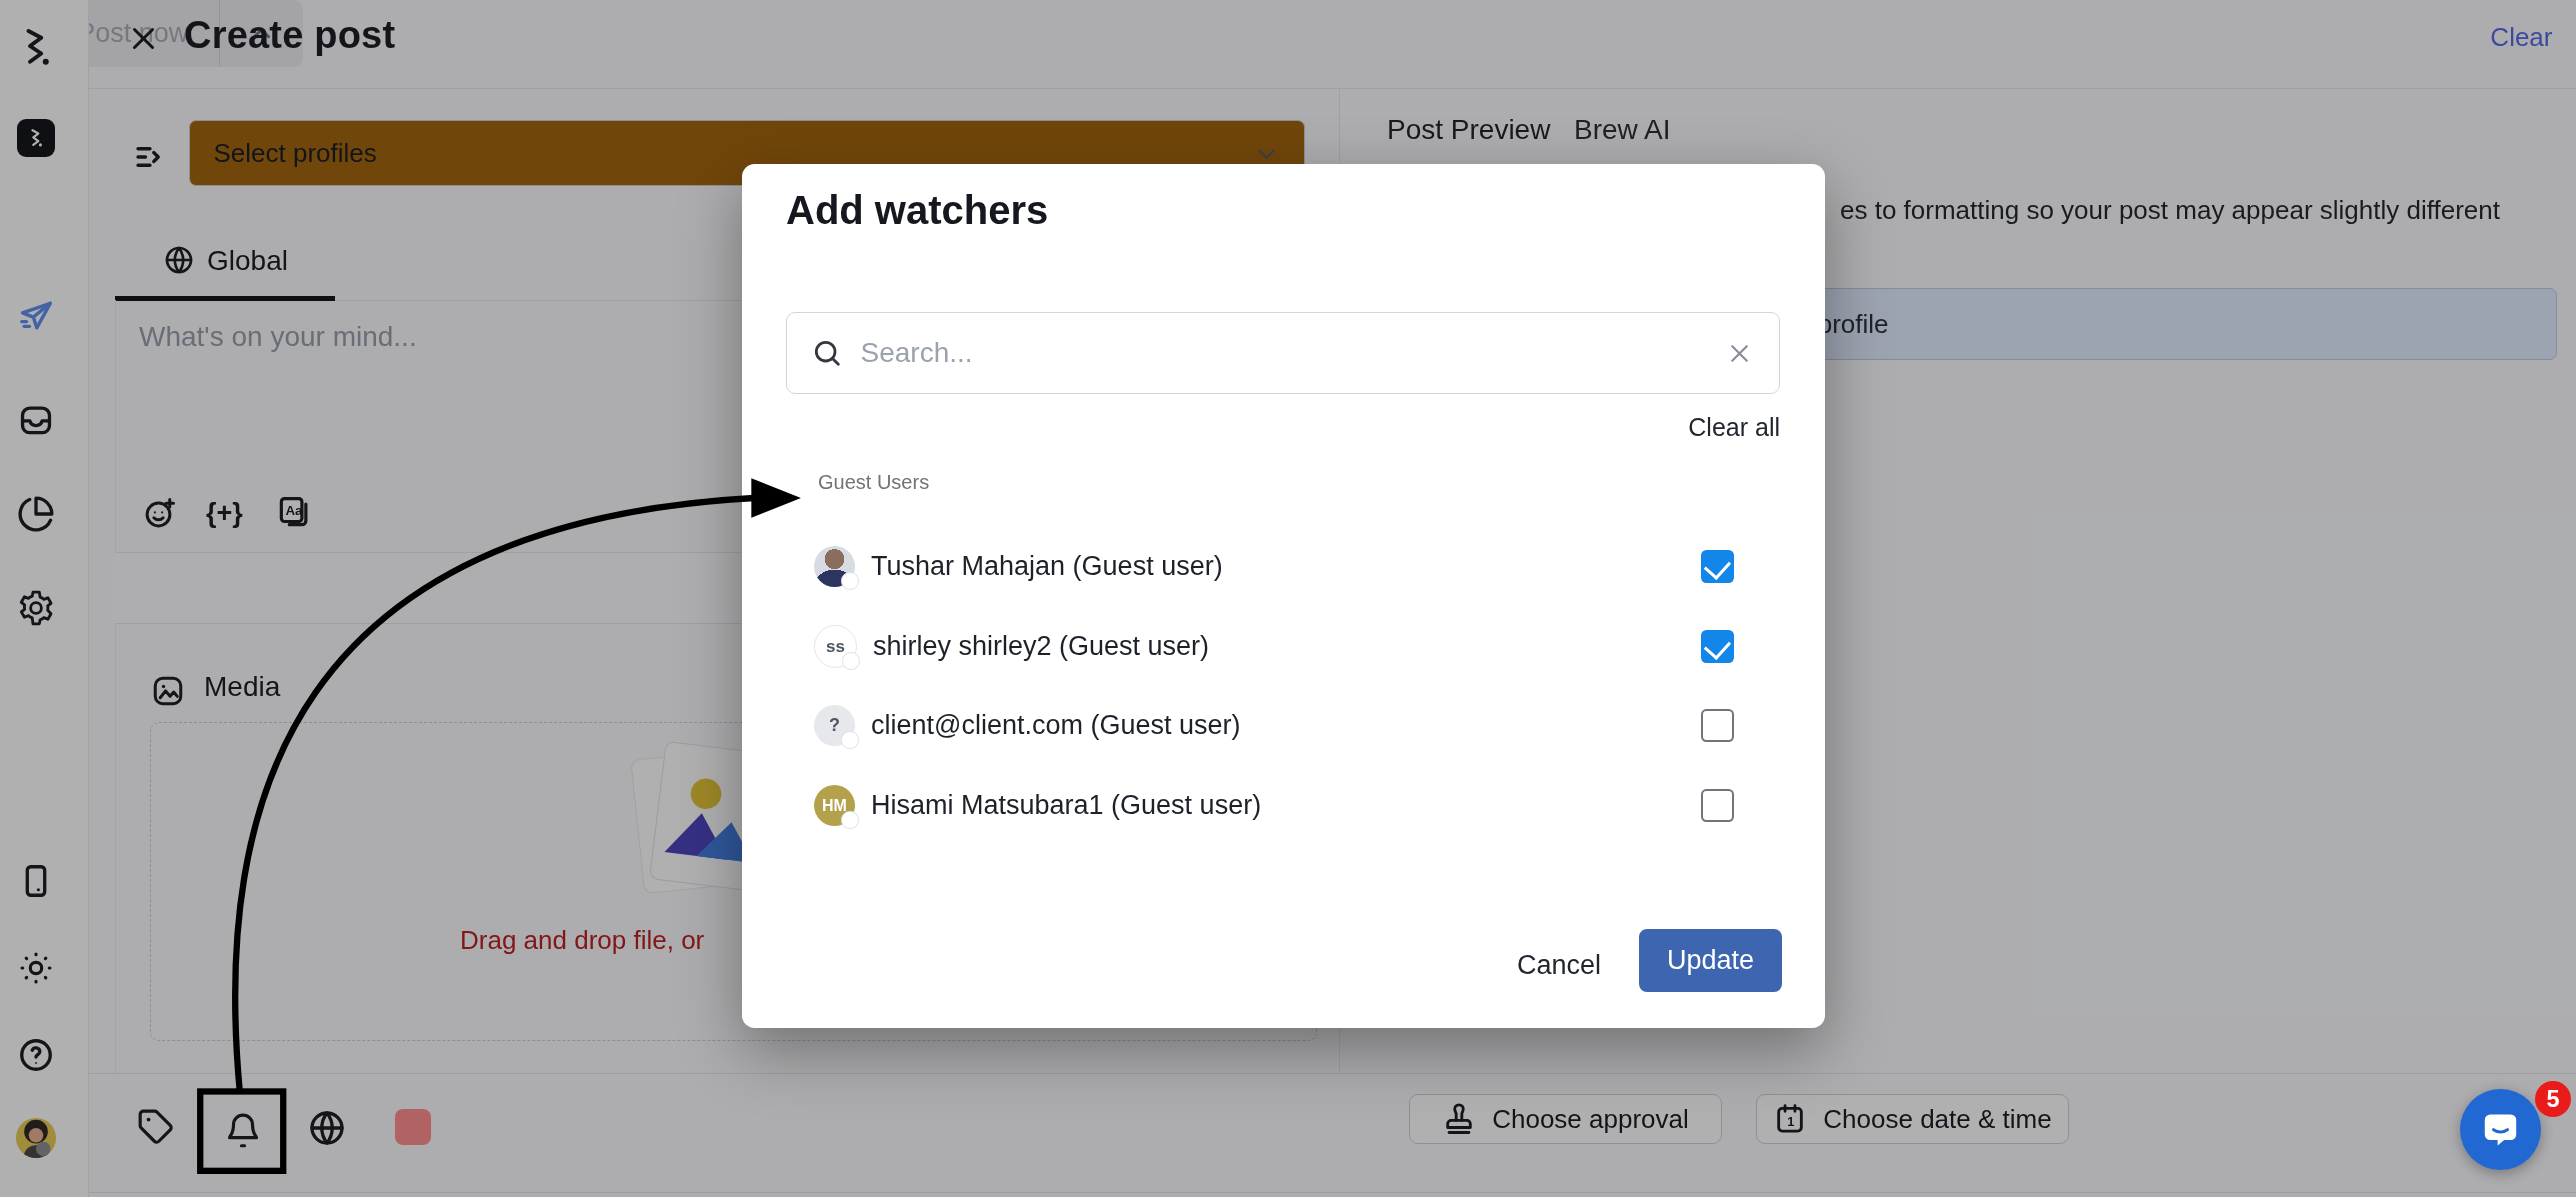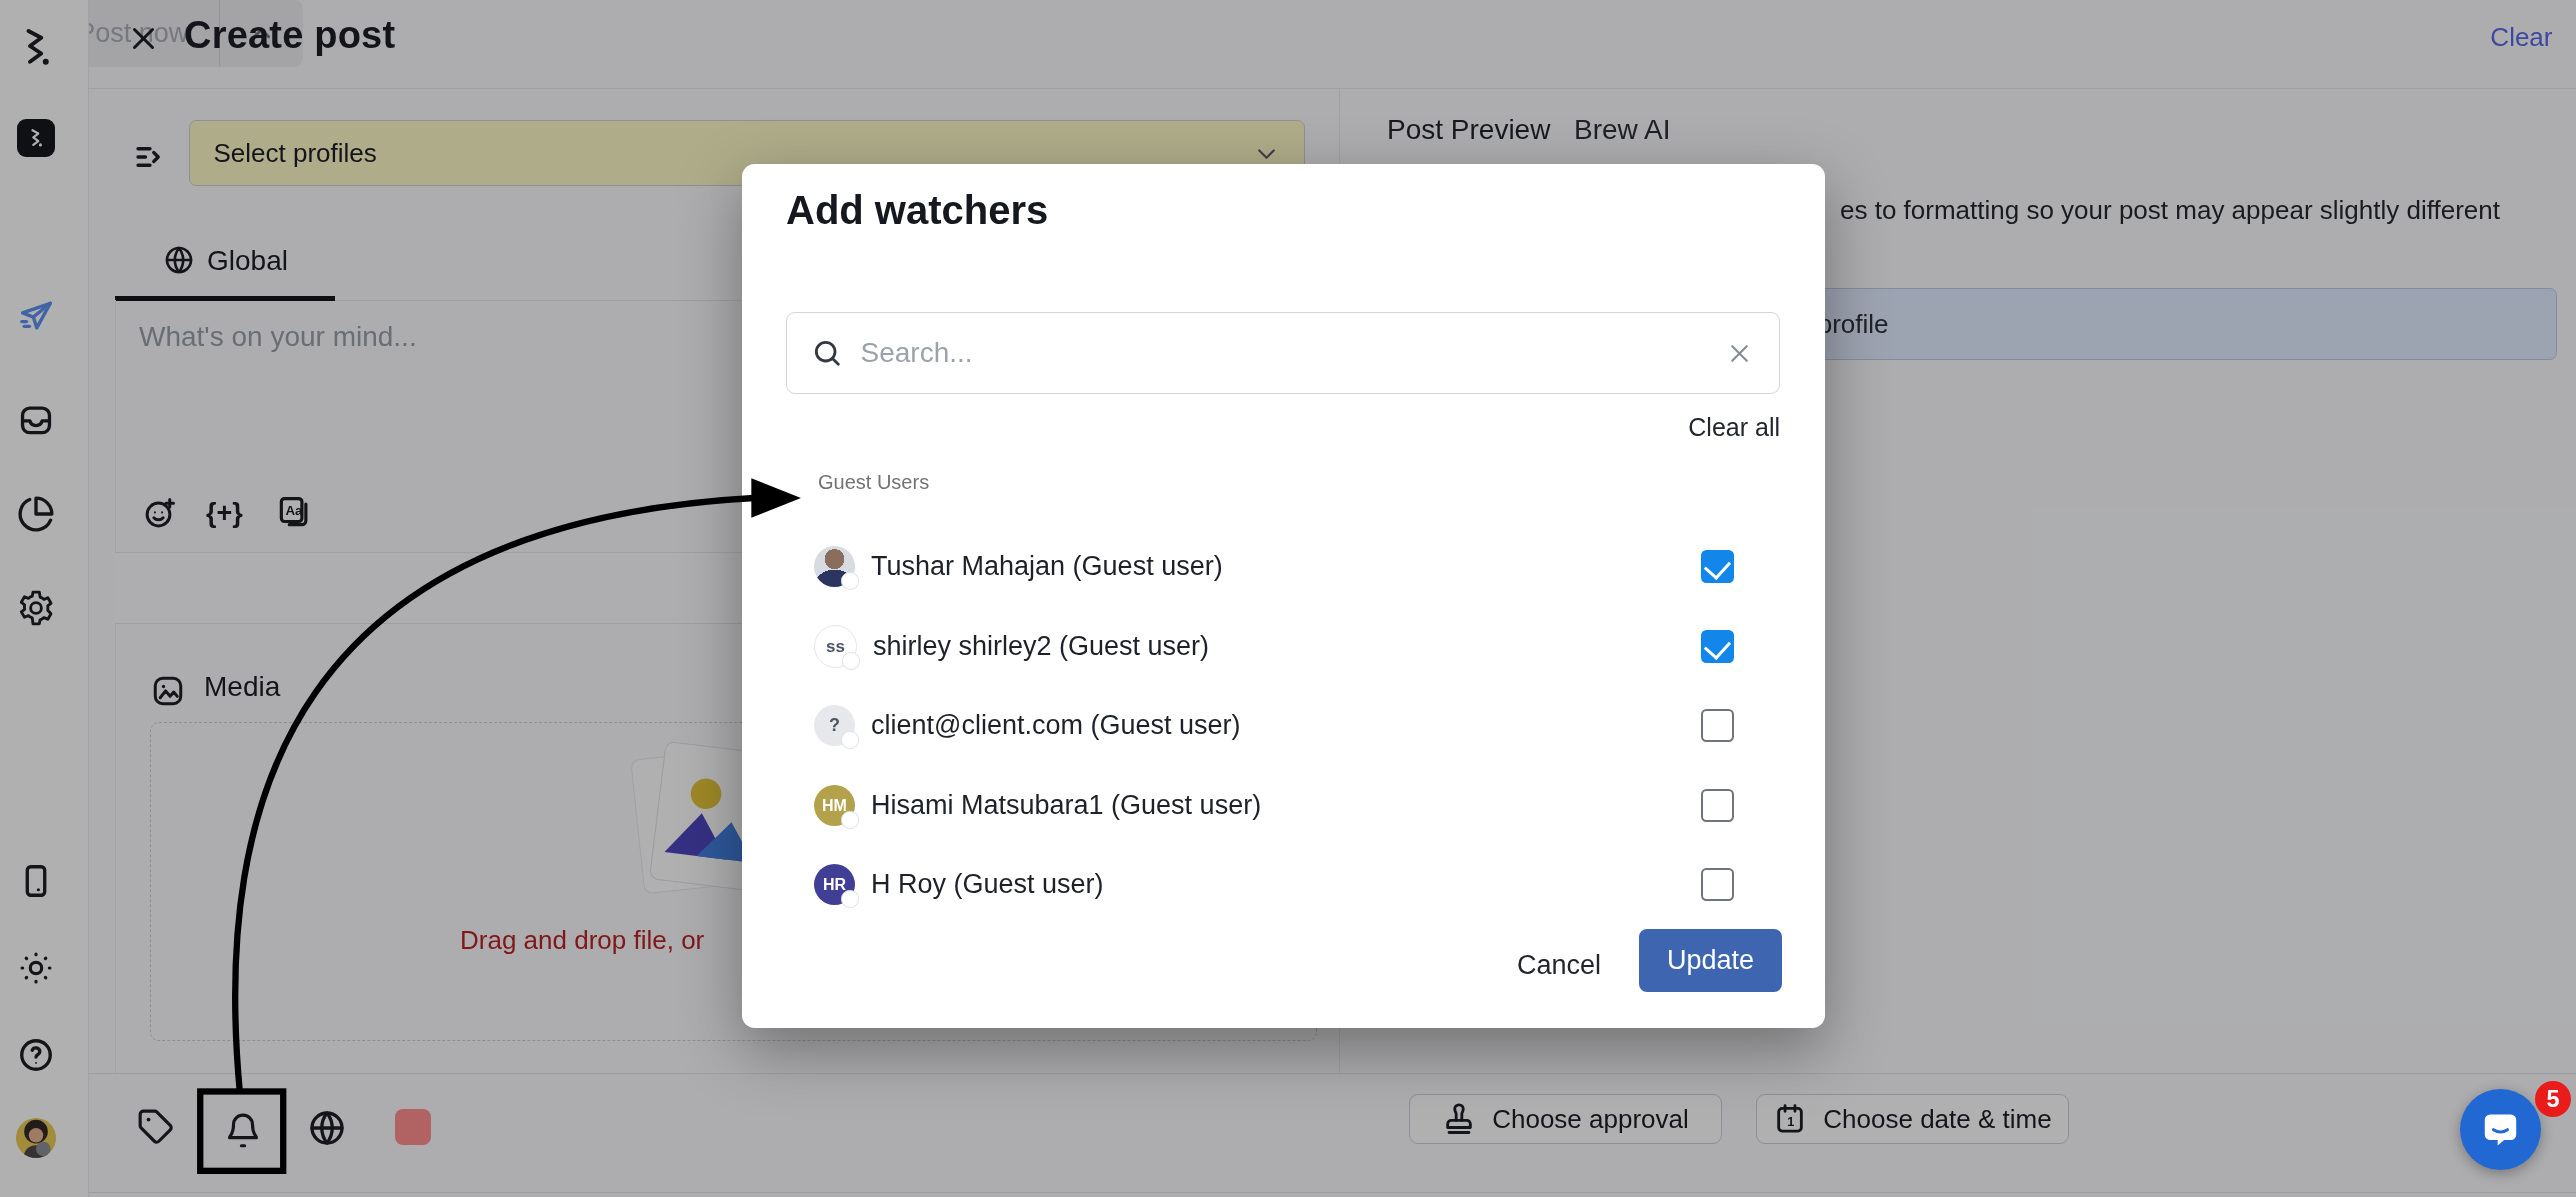--- a/index.html
+++ b/index.html
@@ -11,21 +11,21 @@
   .sidebar{left:0;top:0;width:88px;height:1198px;background:#ffffff;border-right:0.9px solid #e9eaec;z-index:10;}
   .side-ic{position:absolute;left:16px;width:40px;height:40px;color:#16181d;display:flex;align-items:center;justify-content:center;}
   .app-tile{position:absolute;left:17px;top:119px;width:38px;height:38px;background:#101114;border-radius:9px;
             display:flex;align-items:center;justify-content:center;color:#fff;}
   
   .header-line{left:88px;top:88px;width:2488px;height:0.9px;background:#e6e7ea;}
   .close-x{left:123px;top:18px;width:40px;height:40px;color:#16181d;display:flex;align-items:center;justify-content:center;cursor:pointer;}
   .page-title{left:184px;top:14.4px;font-size:38px;font-weight:700;letter-spacing:0.2px;}
   .clear-link{right:23.5px;top:21.6px;font-size:26px;font-weight:500;color:#5466e4;cursor:pointer;}
   
-  .select-box{left:189px;top:120px;width:1116px;height:66px;border:0.9px solid #ccd0d6;border-radius:7.2px;background:#fef9c3;
+  .select-box{left:189px;top:120px;width:1116px;height:66px;border:0.9px solid #ccd0d6;border-radius:7.2px;background:#a16207;
               display:flex;align-items:center;padding:0 23.5px;box-sizing:border-box;font-size:26px;color:#15181e;}
   .select-box .car{margin-left:auto;color:#555a63;}
   .tab-underline-track{left:115px;top:300px;width:1223px;height:0.9px;background:#e6e7ea;}
   .tab-underline{left:115px;top:296px;width:220px;height:5.4px;background:#101114;}
   .ghost-left-border{left:115px;top:300px;width:0.9px;height:773px;background:#ececef;}
   .editor-ph{left:139px;top:321px;font-size:28px;color:#959ca7;}
   .band{left:115px;top:552px;width:1223px;height:70px;border-top:0.9px solid #e6e7ea;border-bottom:0.9px solid #e3e4e7;background:#fdfdfe;}
   .dropzone{left:150px;top:722px;width:1165px;height:317px;border:1.8px dashed #c8ccd3;border-radius:9px;}
   .drag-text{left:460px;top:925px;font-size:26px;color:#b91c1c;}
   .card{position:absolute;background:#fff;border:1.8px solid #dfe2e7;border-radius:9px;}
@@ -355,28 +355,20 @@
       <div class="cbx off"></div>
     </div>
     <div class="w-row" style="top:602px">
       <div class="avatar av-olive">
           <span>HM</span>
           <span class="dot"></span>
         </div>
       <div class="w-name">Hisami Matsubara1 (Guest user)</div>
       <div class="cbx off"></div>
     </div>
-    <div class="w-row" style="top:681px">
-      <div class="avatar av-indigo">
-          <span>HR</span>
-          <span class="dot"></span>
-        </div>
-      <div class="w-name">H Roy (Guest user)</div>
-      <div class="cbx off"></div>
-    </div>
 
     <div class="m-cancel">Cancel</div>
     <div class="m-update">Update</div>
   </div>
 
   <svg class="abs anno" viewBox="0 0 2856 1328">
     <rect x="222" y="1210" width="92" height="88" fill="none" stroke="#000" stroke-width="7"></rect>
     <path d="M266 1212 C 235 880, 330 580, 836 552" fill="none" stroke="#000" stroke-width="7"></path>
     <polygon points="888,552 833,530 833,574" fill="#000"></polygon>
   </svg>

